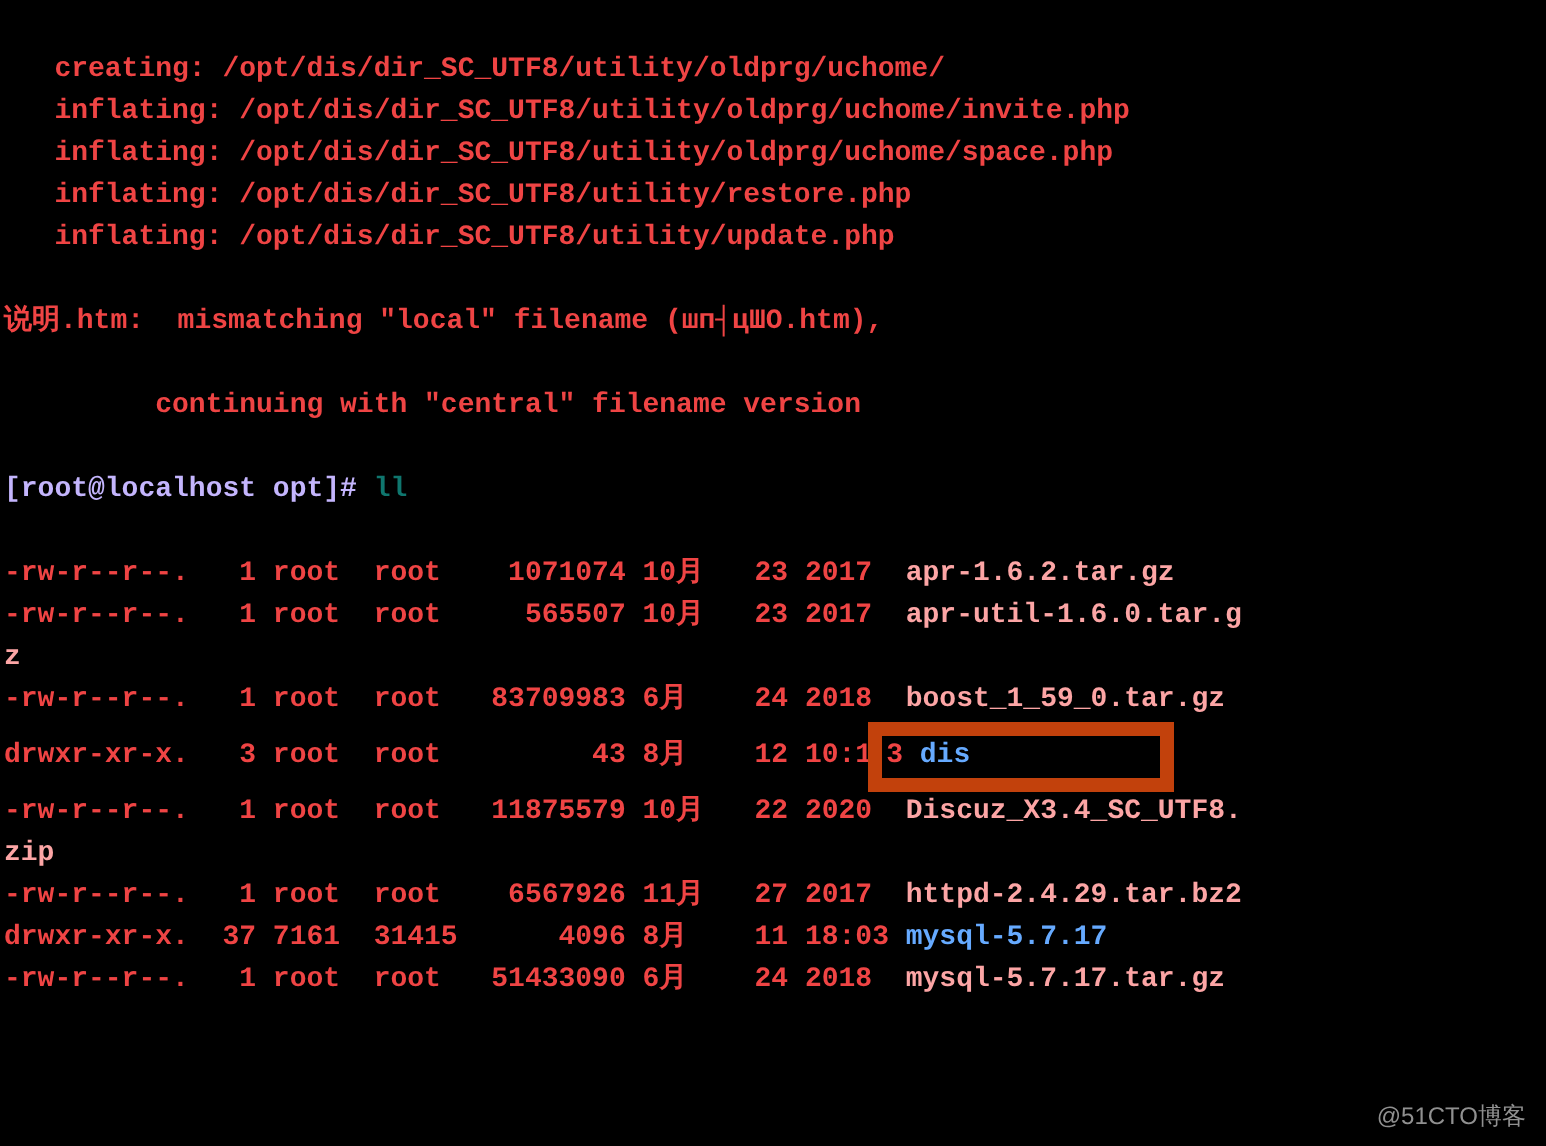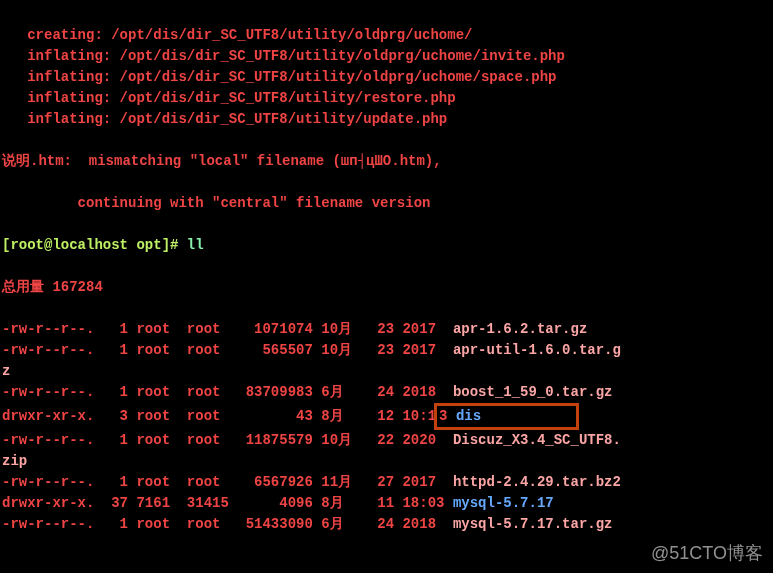--- a/index.html
+++ b/index.html
@@ -13,51 +13,50 @@
     font-weight: bold;
     width: 773px;
     height: 573px;
     overflow: hidden;
     position: relative;
   }
   .terminal {
     padding: 4px 2px;
     white-space: pre;
   }
-  .prompt-user { color: #bef264; }
-  .prompt-cmd { color: #86efac; }
+  .prompt-user { color: #c4b5fd; }
+  .prompt-cmd { color: #0f766e; }
   .red-bold { color: #fca5a5; font-weight: bold; }
   .blue { color: #66aaff; }
   .white { color: #ef4444; }
   .highlight-box {
-    border: 3px solid #c2410c;
+    border: 7px solid #c2410c;
     display: inline-block;
     padding: 0 2px;
     margin-left: -2px;
     font-family: Liberation Mono, monospace;
   }
   .watermark {
     position: absolute;
     right: 10px;
     bottom: 6px;
-    font-size: 18px;
+    font-size: 12px;
     color: #aaaaaa;
     font-weight: normal;
     font-family: sans-serif;
     opacity: 0.85;
   }
   .row { white-space: pre; }
   .fname { }
 </style>
 </head>
 <body>
 
 <div class="terminal">
 <div id="pre-lines"><div class="row white">   creating: /opt/dis/dir_SC_UTF8/utility/oldprg/uchome/</div><div class="row white">   inflating: /opt/dis/dir_SC_UTF8/utility/oldprg/uchome/invite.php</div><div class="row white">   inflating: /opt/dis/dir_SC_UTF8/utility/oldprg/uchome/space.php</div><div class="row white">   inflating: /opt/dis/dir_SC_UTF8/utility/restore.php</div><div class="row white">   inflating: /opt/dis/dir_SC_UTF8/utility/update.php</div></div>
 <div class="row white">说明.htm:  mismatching "local" filename (шп┤цШО.htm),</div>
 <div class="row white">         continuing with "central" filename version</div>
 <div class="row"><span class="prompt-user">[root@localhost opt]</span><span class="prompt-user">#</span><span class="prompt-cmd"> </span><span class="prompt-cmd">ll</span></div>
-<div class="row white">总用量 167284</div>
 <div id="ls-rows"><div class="row"><span class="white">-rw-r--r--.   1 root  root    1071074 10月   23 2017  </span><span class="red-bold fname">apr-1.6.2.tar.gz</span></div><div class="row"><span class="white">-rw-r--r--.   1 root  root     565507 10月   23 2017  </span><span class="red-bold fname">apr-util-1.6.0.tar.g</span></div><div class="row red-bold">z</div><div class="row"><span class="white">-rw-r--r--.   1 root  root   83709983 6月    24 2018  </span><span class="red-bold fname">boost_1_59_0.tar.gz</span></div><div class="row"><span class="white">drwxr-xr-x.   3 root  root         43 8月    12 10:1</span><span class="highlight-box"><span class="white">3 </span><span class="blue fname" style="display: inline;">dis</span><span>           </span></span></div><div class="row"><span class="white">-rw-r--r--.   1 root  root   11875579 10月   22 2020  </span><span class="red-bold fname">Discuz_X3.4_SC_UTF8.</span></div><div class="row red-bold">zip</div><div class="row"><span class="white">-rw-r--r--.   1 root  root    6567926 11月   27 2017  </span><span class="red-bold fname">httpd-2.4.29.tar.bz2</span></div><div class="row"><span class="white">drwxr-xr-x.  37 7161  31415      4096 8月    11 18:03 </span><span class="blue fname">mysql-5.7.17</span></div><div class="row"><span class="white">-rw-r--r--.   1 root  root   51433090 6月    24 2018  </span><span class="red-bold fname">mysql-5.7.17.tar.gz</span></div></div>
 
 </div>
 
 <div class="watermark">@51CTO博客</div>
 
 </body></html>

